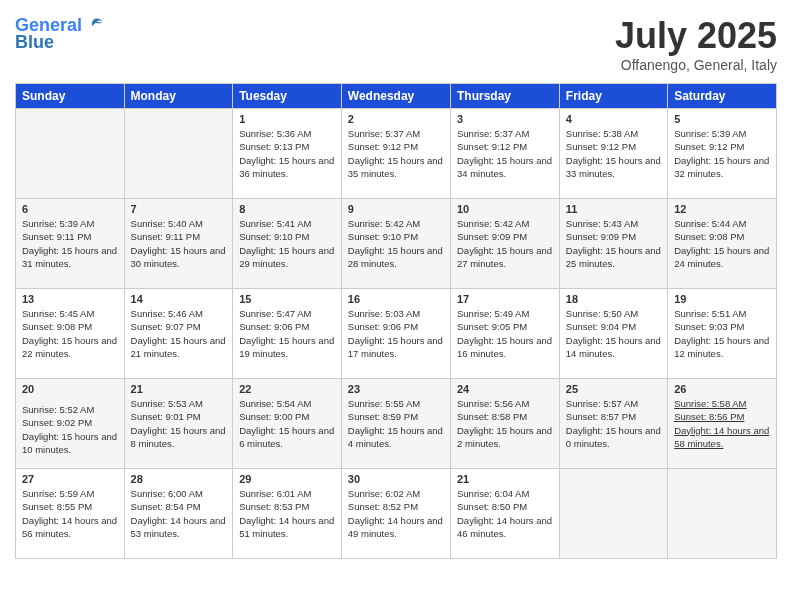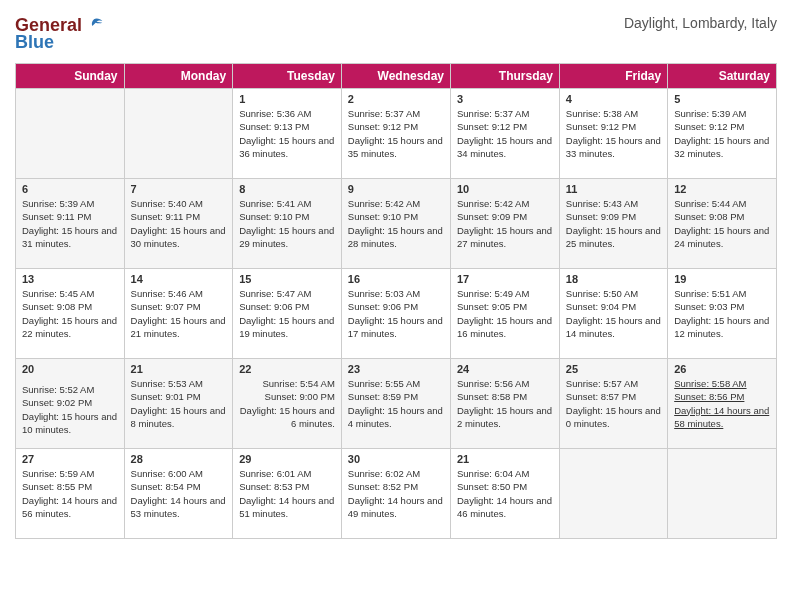--- a/index.html
+++ b/index.html
@@ -71,37 +71,38 @@
       margin-bottom: 2px;
     }
     .day-info {
       font-size: 9.5px;
       line-height: 1.4;
       color: #333;
     }
     .empty { background: #f9f9f9; }
     tr:nth-child(even) td { background-color: #f5f5f5; }
     tr:nth-child(odd) td { background-color: #fff; }
-    .calendar thead tr th { background-color: #be185d; text-align: right; }
+    .calendar thead tr th { background-color: #1d4ed8; }
   </style>
 </head>
 <body>
 
 <div class="header">
   <div class="logo">
     <div class="logo-text">
-      <span style="font-size:18px;font-weight:bold;color:#7f1d1d;">General</span>
+      <span style="font-size:18px;font-weight:bold;color:#3b82f6;">General</span>
       <svg class="logo-icon" viewBox="0 0 24 24" width="22" height="22">
         <path d="M12 4 C14 2, 20 3, 22 6 C20 5, 17 5, 15 7 L22 8 C20 9, 16 9, 14 8 L10 12 C9 10, 9 7, 12 4Z" fill="#2e75b6"></path>
       </svg>
     </div>
     <span style="font-size:18px;font-weight:bold;color:#2e75b6;margin-top:-4px;">Blue</span>
   </div>
   <div class="title-block">
-    <div class="subtitle">Daylight, Lombardy, Italy</div>
+    <div class="month-title">July 2025</div>
+    <div class="subtitle">Offanengo, General, Italy</div>
   </div>
 </div>
 
 <table class="calendar">
   <thead>
     <tr>
     <th>Sunday</th>
         <th>Monday</th>
         <th>Tuesday</th>
         <th>Wednesday</th>
@@ -241,21 +242,21 @@
 Daylight: 15 hours and 10 minutes.</div>
         </td>
         <td>
           <div class="day-num">21</div>
           <div class="day-info" style="white-space: pre-line;">Sunrise: 5:53 AM
 Sunset: 9:01 PM
 Daylight: 15 hours and 8 minutes.</div>
         </td>
         <td>
           <div class="day-num">22</div>
-          <div class="day-info" style="white-space: pre-line; text-align: right;">Sunrise: 5:54 AM
+          <div class="day-info" style="white-space: pre-line;">Sunrise: 5:54 AM
 Sunset: 9:00 PM
 Daylight: 15 hours and 6 minutes.</div>
         </td>
         <td>
           <div class="day-num">23</div>
           <div class="day-info" style="white-space: pre-line;">Sunrise: 5:55 AM
 Sunset: 8:59 PM
 Daylight: 15 hours and 4 minutes.</div>
         </td>
         <td>

